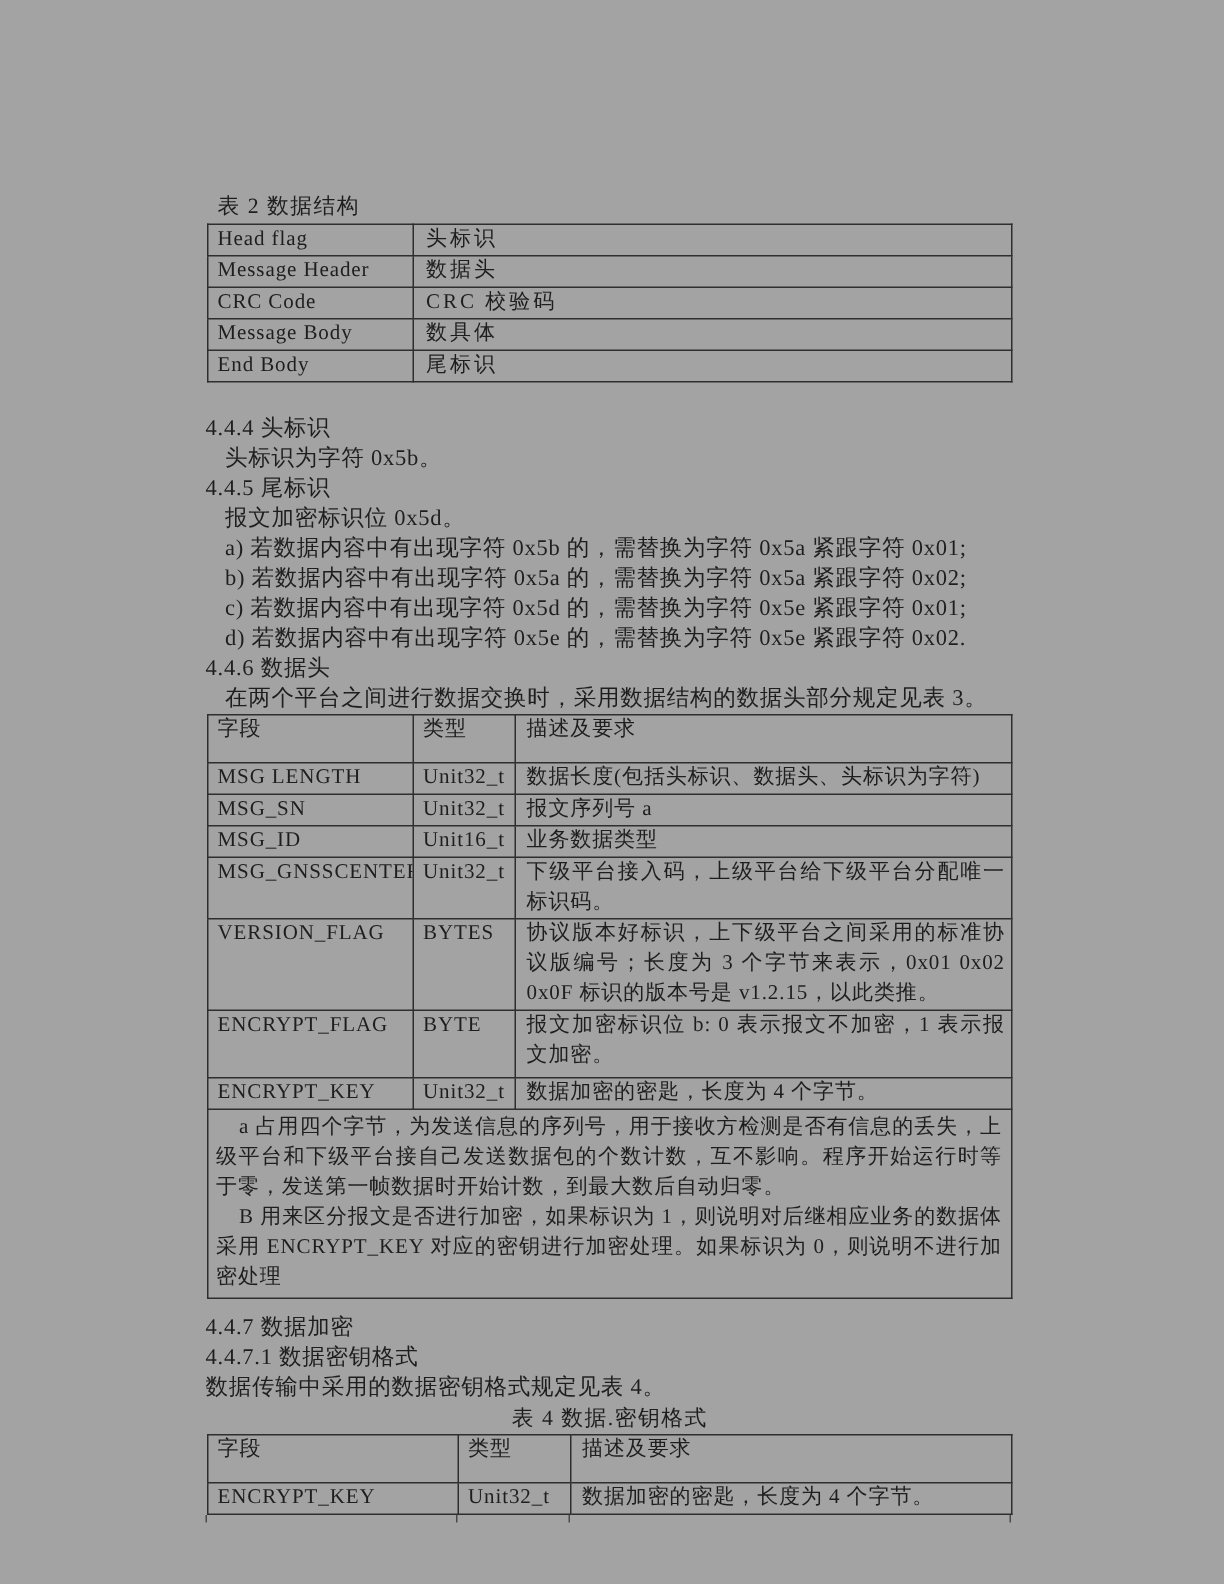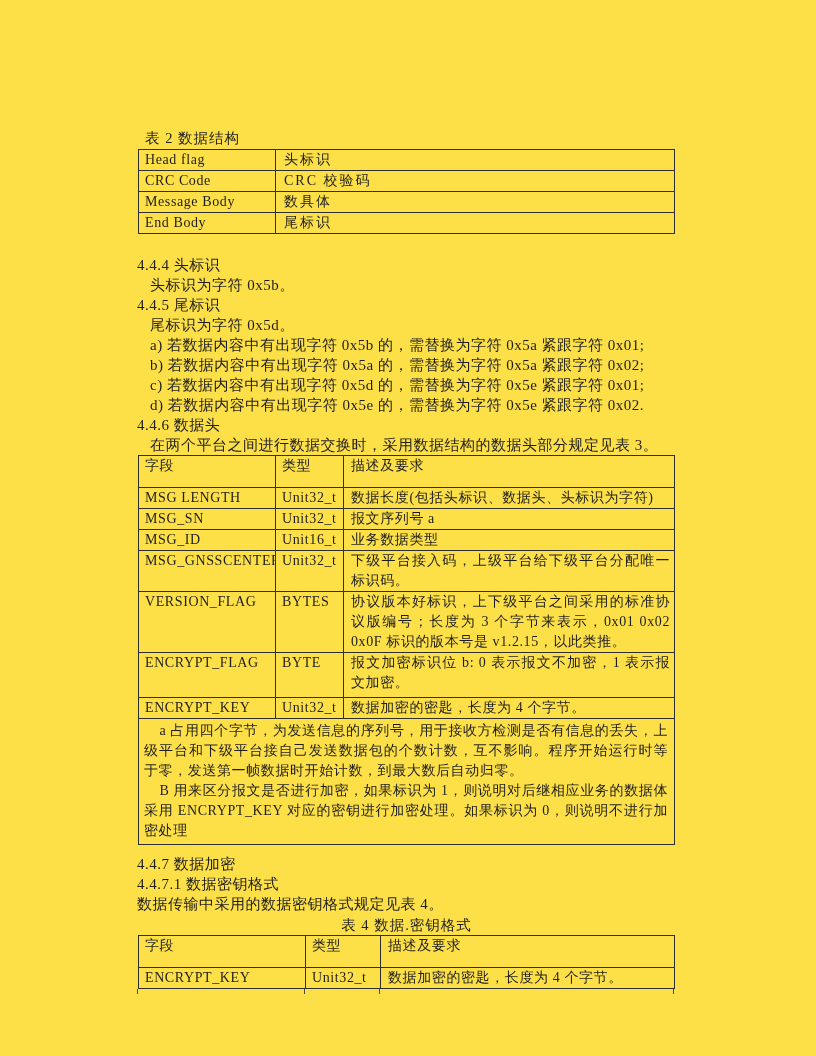--- a/index.html
+++ b/index.html
@@ -1,21 +1,21 @@
 <!DOCTYPE html>
 <html><head>
 <meta charset="utf-8">
 <style>
   * { box-sizing: border-box; margin: 0; padding: 0; }
   html, body { background: #ffffff; }
   .page {
     position: relative;
     width: 816px;
     height: 1056px;
-    background: #fde047;
+    background: #a3a3a3;
     font-family: "Liberation Serif", "DejaVu Serif", serif;
     color: #1e1e1e;
     overflow: hidden;
   }
   .content {
     position: absolute;
     left: 137px;
     top: 128px;
     width: 539px;
   }
@@ -94,38 +94,42 @@
       <colgroup>
           <col style="width:137px">
           <col>
         </colgroup>
       <tbody>
         <tr>
           <td class="nowrap">Head flag</td>
           <td class="cn">头标识</td>
         </tr>
         <tr>
+          <td class="nowrap">Message Header</td>
+          <td class="cn">数据头</td>
+        </tr>
+        <tr>
           <td class="nowrap">CRC Code</td>
           <td class="cn">CRC 校验码</td>
         </tr>
         <tr>
           <td class="nowrap">Message Body</td>
           <td class="cn">数具体</td>
         </tr>
         <tr>
           <td class="nowrap">End Body</td>
           <td class="cn">尾标识</td>
         </tr>
       </tbody>
     </table>
 
     <div class="h sec-gap">4.4.4 头标识</div>
     <div class="p ind">头标识为字符 0x5b。</div>
     <div class="h">4.4.5 尾标识</div>
-    <div class="p ind">尾标识为字符 0x5d。</div>
+    <div class="p ind">报文加密标识位 0x5d。</div>
     <div class="p ind">a) 若数据内容中有出现字符 0x5b 的，需替换为字符 0x5a 紧跟字符 0x01;</div>
     <div class="p ind">b) 若数据内容中有出现字符 0x5a 的，需替换为字符 0x5a 紧跟字符 0x02;</div>
     <div class="p ind">c) 若数据内容中有出现字符 0x5d 的，需替换为字符 0x5e 紧跟字符 0x01;</div>
     <div class="p ind">d) 若数据内容中有出现字符 0x5e 的，需替换为字符 0x5e 紧跟字符 0x02.</div>
     <div class="h">4.4.6 数据头</div>
     <div class="p ind">在两个平台之间进行数据交换时，采用数据结构的数据头部分规定见表 3。</div>
 
     <table class="t t3">
       <colgroup>
           <col style="width:137px">

